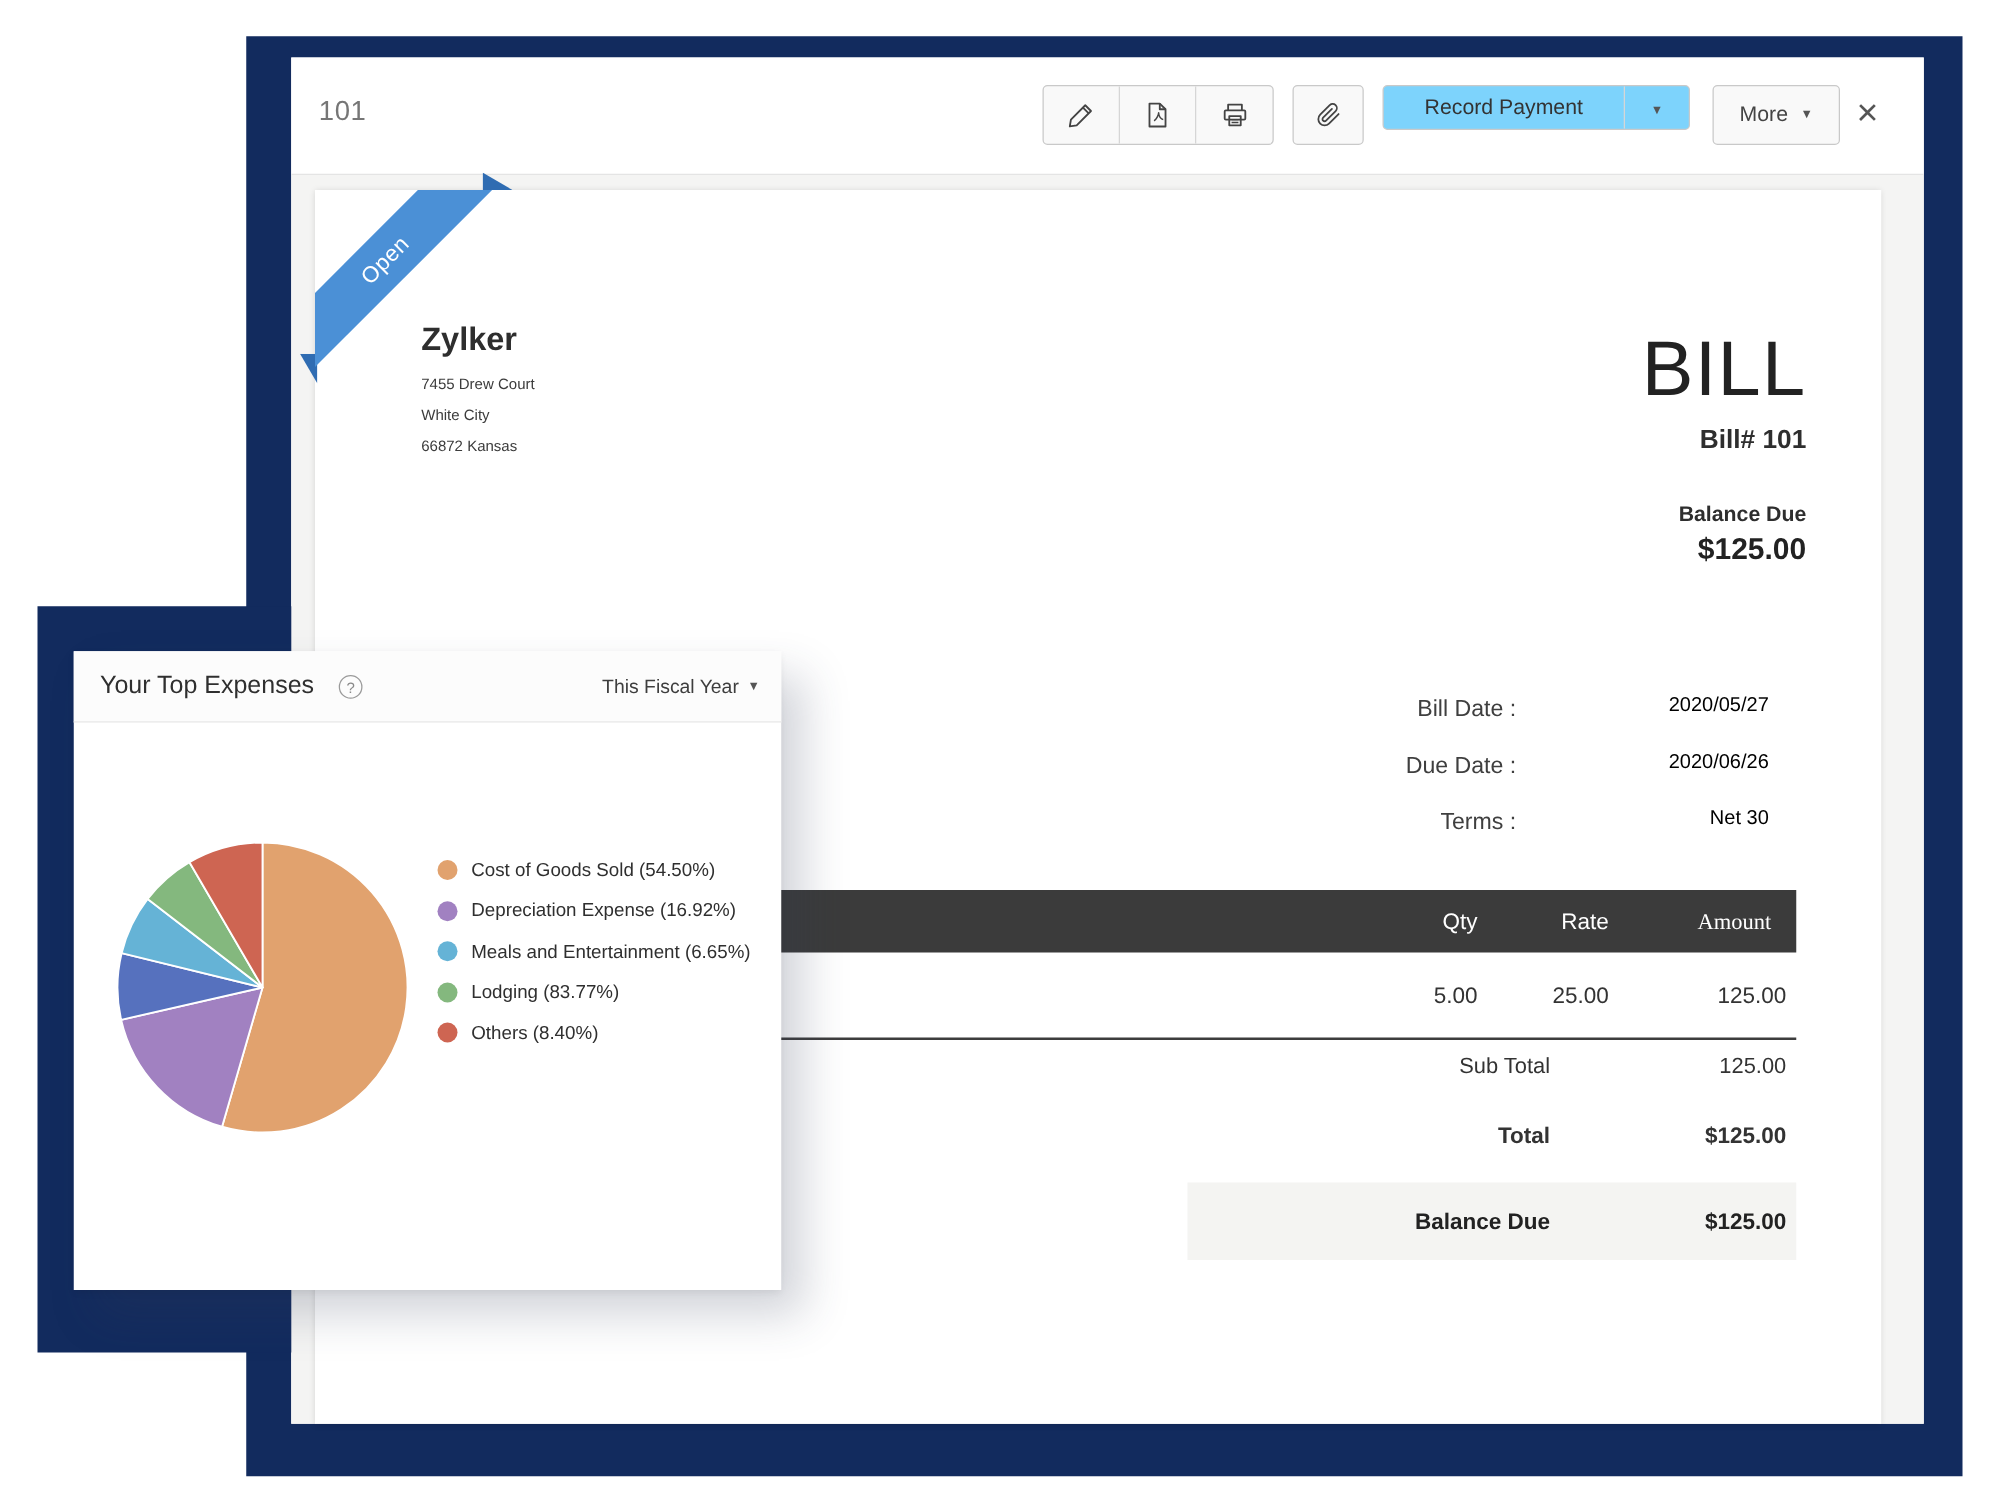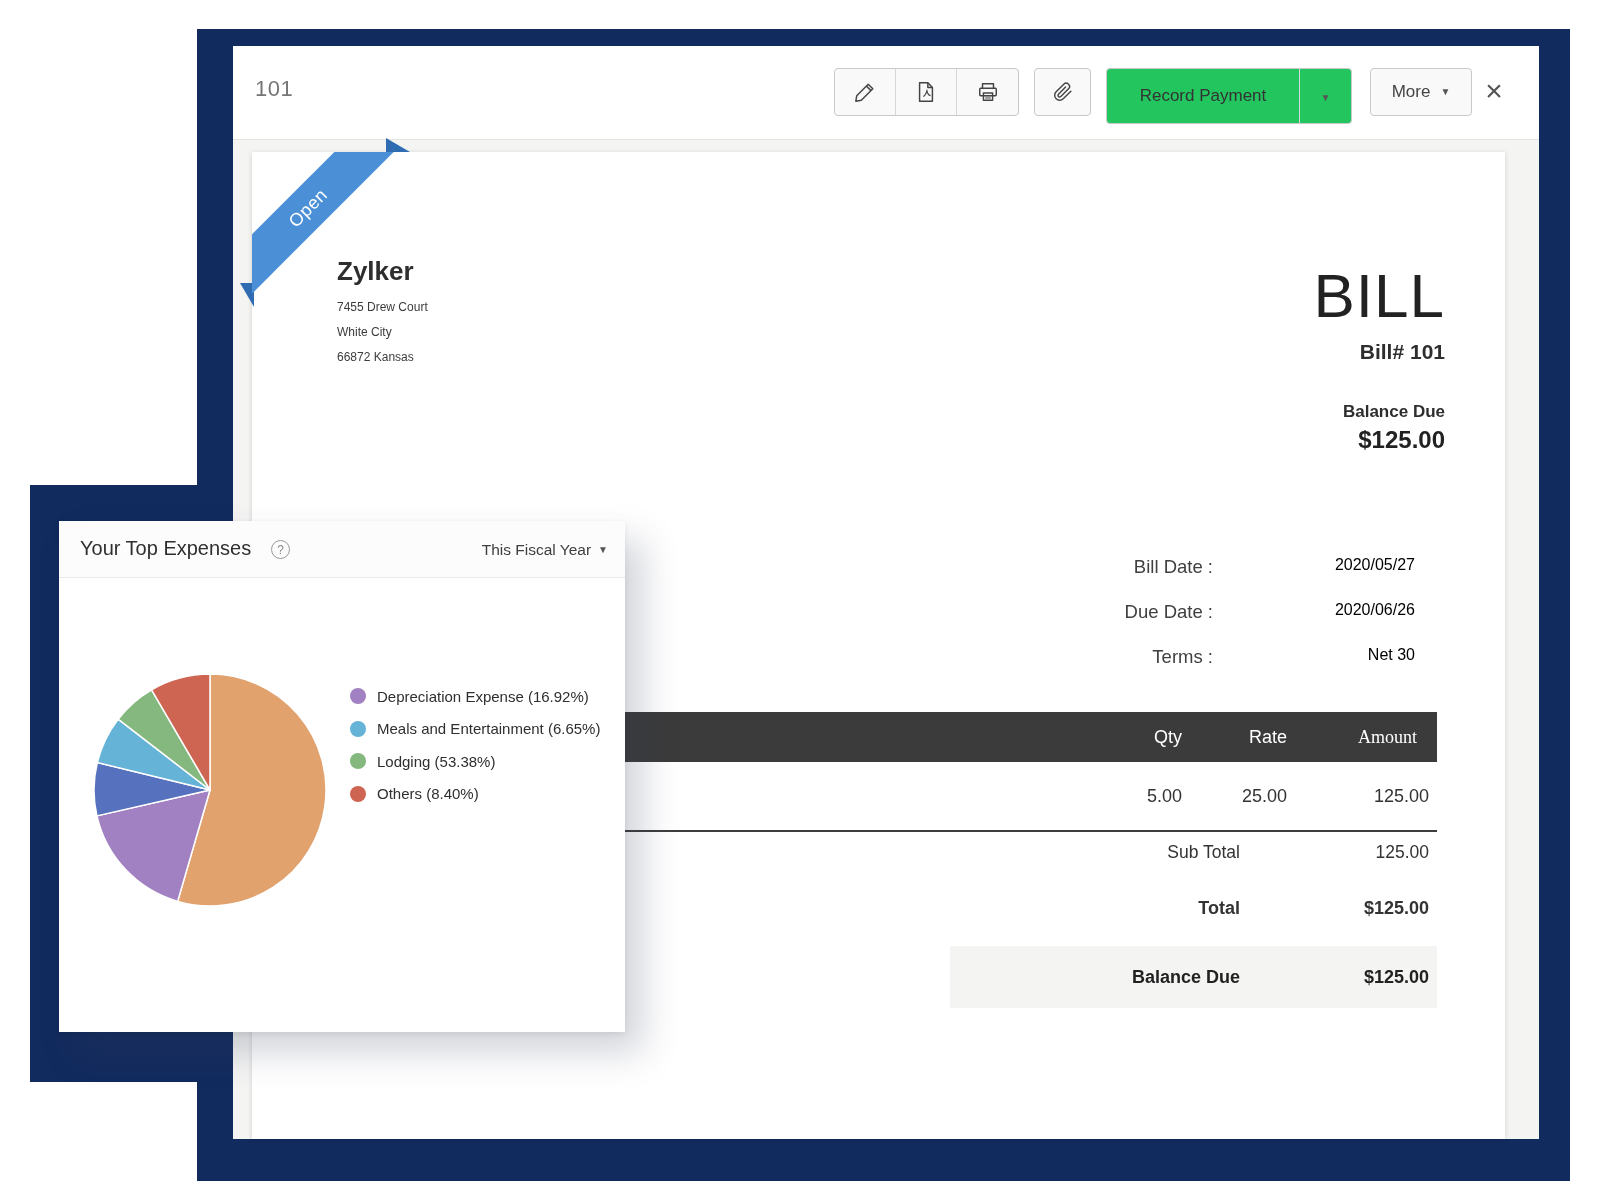--- a/index.html
+++ b/index.html
@@ -13,21 +13,21 @@
   .navy-b { position:absolute; left:30px; top:485px; width:203px; height:597px; background:#122B5E; }
 
   
   .toolbar { position:absolute; left:233px; top:46px; width:1306px; height:94px; background:#fff; border-bottom:1px solid #e4e4e4; }
   .doc-number { position:absolute; left:22px; top:30px; font-size:22px; color:#767676; letter-spacing:.5px; }
   .tb-btn { position:absolute; top:22px; height:48px; background:#f9f9f9; border:1px solid #c9c9c9; border-radius:4px; cursor:pointer; display:flex; align-items:center; justify-content:center; color:#444; }
   .icon-group { position:absolute; left:601px; top:22px; height:48px; display:flex; border:1px solid #c9c9c9; border-radius:4px; background:#f9f9f9; overflow:hidden; }
   .icon-group button { width:61px; height:100%; border:none; background:transparent; border-right:1px solid #d6d6d6; display:flex; align-items:center; justify-content:center; cursor:pointer; color:#444; }
   .icon-group button:last-child { border-right:none; }
   .attach { left:801px; width:57px; }
-  .rp-group { position:absolute; left:873px; top:22px; height:56px; display:flex; border:1px solid #c9c9c9; border-radius:4px; background:#22c55e; overflow:hidden;justify-content:space-between; }
+  .rp-group { position:absolute; left:873px; top:22px; height:36px; display:flex; border:1px solid #c9c9c9; border-radius:4px; background:#7dd3fc; overflow:hidden;justify-content:space-between; }
   .rp-main { width:192px; height:100%; border:none; background:transparent; font-size:17px; color:#333; cursor:pointer; font-family:inherit; }
   .rp-caret { width:52px; height:100%; border:none; border-left:1px solid #d6d6d6; background:transparent; cursor:pointer; color:#555; }
   .more { left:1137px; width:102px; font-size:17px; gap:10px; font-family:inherit; }
   .caret { font-size:10px; color:#555; line-height:1; }
   .close-x { position:absolute; left:1244px; top:28px; width:34px; height:34px; font-size:30px; color:#555; display:flex; align-items:center; justify-content:center; cursor:pointer; }
 
   
   .app-bg { position:absolute; left:233px; top:140px; width:1306px; height:999px; background:#f4f4f3; }
   .paper { position:absolute; left:252px; top:152px; width:1253px; height:987px; background:#fff; box-shadow:0 1px 5px rgba(0,0,0,.15); }
 
@@ -202,35 +202,39 @@
       <svg id="pie-svg" width="236" height="236" viewBox="0 0 236 236">
           <path d="M 118 118 L 118.00 2.00 A 116 116 0 1 1 85.64 229.39 Z" fill="#E1A26E" stroke="#fff" stroke-width="1.5" stroke-linejoin="round"></path>
           <path d="M 118 118 L 85.64 229.39 A 116 116 0 0 1 4.92 143.87 Z" fill="#A181C1" stroke="#fff" stroke-width="1.5" stroke-linejoin="round"></path>
           <path d="M 118 118 L 4.92 143.87 A 116 116 0 0 1 5.29 90.57 Z" fill="#5671BE" stroke="#fff" stroke-width="1.5" stroke-linejoin="round"></path>
           <path d="M 118 118 L 5.29 90.57 A 116 116 0 0 1 26.12 47.19 Z" fill="#65B3D6" stroke="#fff" stroke-width="1.5" stroke-linejoin="round"></path>
           <path d="M 118 118 L 26.12 47.19 A 116 116 0 0 1 59.58 17.78 Z" fill="#84B87E" stroke="#fff" stroke-width="1.5" stroke-linejoin="round"></path>
           <path d="M 118 118 L 59.58 17.78 A 116 116 0 0 1 118.00 2.00 Z" fill="#CE6552" stroke="#fff" stroke-width="1.5" stroke-linejoin="round"></path>
         </svg>
     </div>
     <ul class="legend" id="legend">
+  <li class="legend-item">
+    <span class="swatch" style="background-color: rgb(225, 162, 110);"></span>
+    <span class="legend-label">Cost of Goods Sold (54.50%)</span>
+  </li>
 
   <li class="legend-item">
     <span class="swatch" style="background-color: rgb(161, 129, 193);"></span>
     <span class="legend-label">Depreciation Expense (16.92%)</span>
   </li>
 
 
   <li class="legend-item">
     <span class="swatch" style="background-color: rgb(101, 179, 214);"></span>
     <span class="legend-label">Meals and Entertainment (6.65%)</span>
   </li>
 
   <li class="legend-item">
     <span class="swatch" style="background-color: rgb(132, 184, 126);"></span>
-    <span class="legend-label">Lodging (53.38%)</span>
+    <span class="legend-label">Lodging (83.77%)</span>
   </li>
 
   <li class="legend-item">
     <span class="swatch" style="background-color: rgb(206, 101, 82);"></span>
     <span class="legend-label">Others (8.40%)</span>
   </li>
 </ul>
   </div>
 
 </div>

